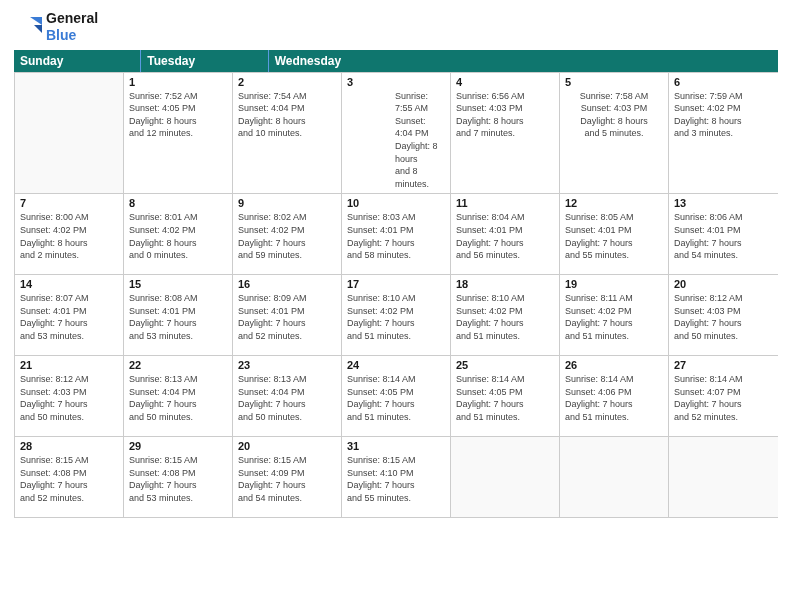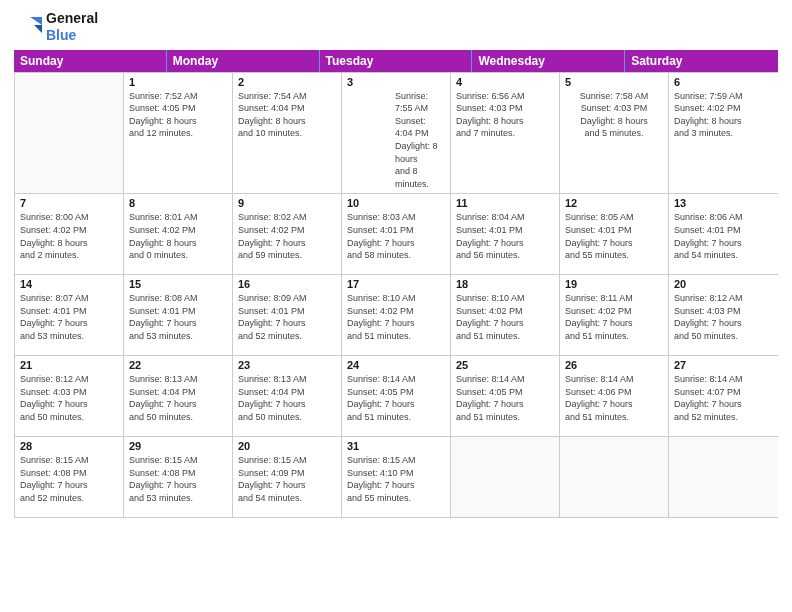--- a/index.html
+++ b/index.html
@@ -35,22 +35,22 @@
       font-size: 14px;
       color: #333;
     }
     .calendar {
       flex: 1;
       display: flex;
       flex-direction: column;
     }
     .cal-header {
       display: grid;
-      grid-template-columns: repeat(5, 1fr);
-      background: #a21caf;
+      grid-template-columns: repeat(6, 1fr);
+      background: #0f766e;
     }
     .cal-header-cell {
       padding: 4px 6px;
       color: #fff;
       font-size: 12px;
       font-weight: bold;
       border-right: 1px solid #5a9ae0;
     }
     .cal-header-cell:last-child { border-right: none; }
     .cal-body {
@@ -114,24 +114,22 @@
       </div>
     <div class="title-block">
       <div class="month-title"></div>
       <div class="subtitle"></div>
     </div>
   </div>
 
   <div class="calendar">
     <div class="cal-header">
     <div class="cal-header-cell">Sunday</div>
-        <div class="cal-header-cell">Monday</div>
         <div class="cal-header-cell">Tuesday</div>
         <div class="cal-header-cell">Wednesday</div>
-        <div class="cal-header-cell">Saturday</div>
       </div>
     <div class="cal-body">
     <div class="cal-row">
           <div class="cal-cell empty"></div>
           <div class="cal-cell">
             <div class="day-number">1</div>
             <div class="cell-info" style="white-space: pre-line;">Sunrise: 7:52 AM
 Sunset: 4:05 PM
 Daylight: 8 hours
 and 12 minutes.</div>

